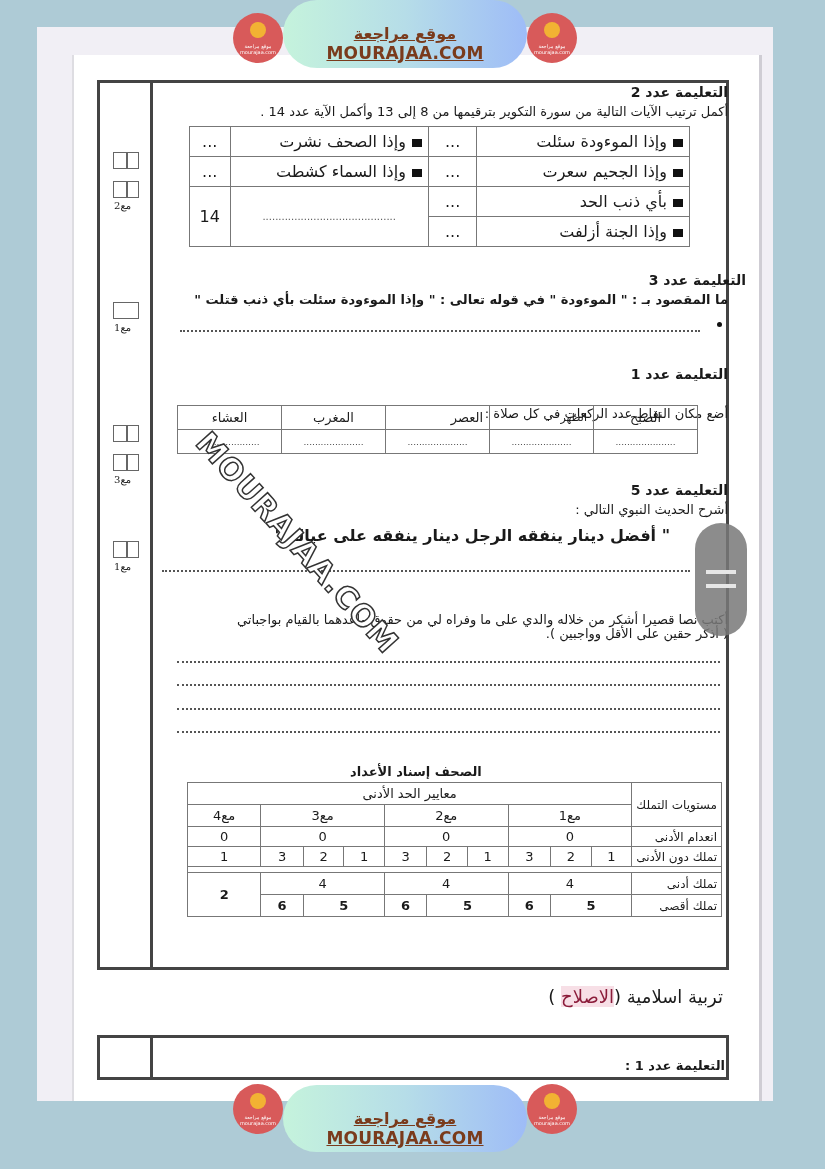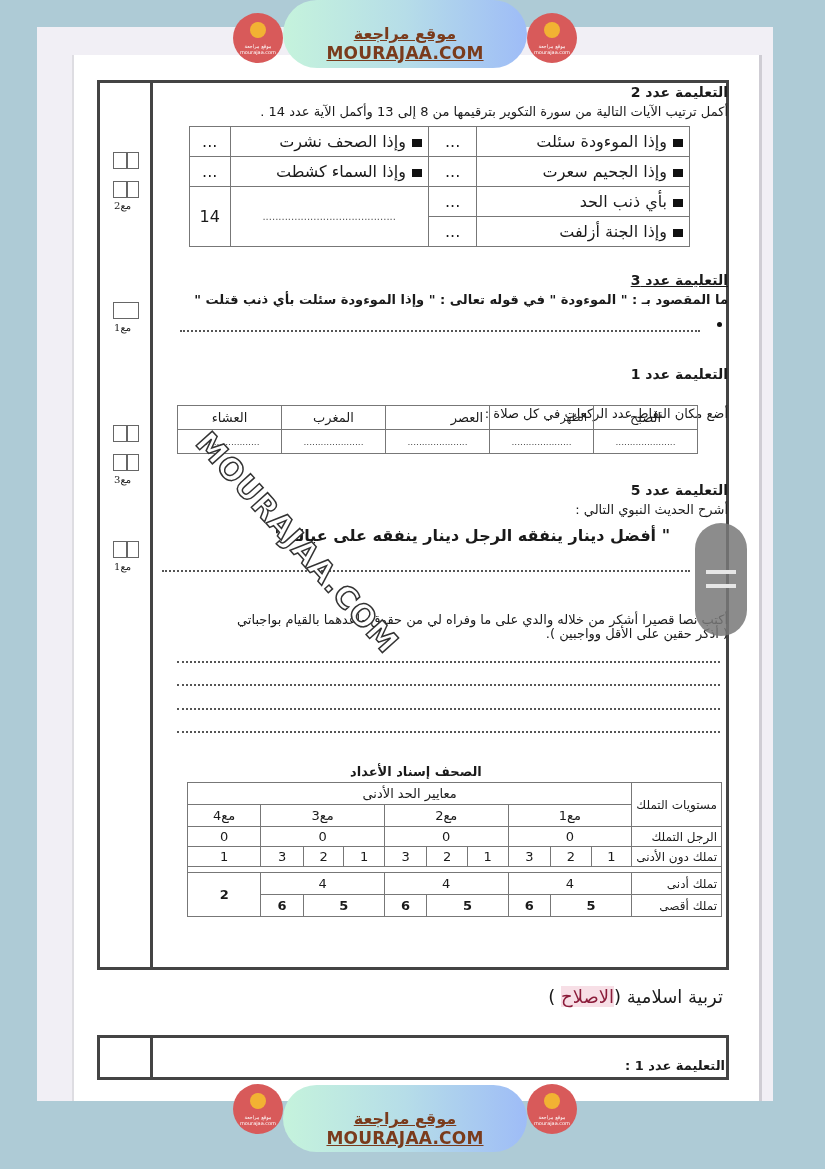--- a/index.html
+++ b/index.html
@@ -148,21 +148,21 @@
     <td rowspan="2" style="font-size:10px;color:#555;text-align:center;">..........................................</td>
     <td rowspan="2" style="text-align:center;">14</td>
   </tr>
   <tr style="height:30px;">
     <td><span class="sq"></span><span>وإذا الجنة أزلفت</span></td>
     <td style="text-align:center;">...</td>
   </tr>
 </tbody>
   </table>
 
-<div class="ar heading" style="right:97px;top:272px;text-decoration:underline;">التعليمة عدد 3</div>
+<div class="ar heading" style="right:79px;top:272px;">التعليمة عدد 3</div>
 <div class="ar instr" style="right:97px;top:292px;font-weight:bold;">ما المقصود بـ : " الموءودة " في قوله تعالى : " وإذا الموءودة سئلت بأي ذنب قتلت "</div>
 <div style="position:absolute;left:717px;top:322px;width:5px;height:5px;background:#111;border-radius:50%;"></div>
 <div class="dots" style="left:180px;top:330px;width:520px;"></div>
 
 <div class="ar heading" style="right:97px;top:366px;">التعليمة عدد 1</div>
 <div class="ar instr" style="right:97px;top:406px;margin-left:33px;">أضع مكان النقاط عدد الركعات في كل صلاة :</div>
 <table class="grid" style="left:177px;top:405px;width:521px;">
   <tbody>
       <tr style="height:24px;">
     <td style="font-size:13px;text-align:center;">الصبح</td>
@@ -200,21 +200,21 @@
     <td rowspan="2" class="lab" style="width:82px;">مستويات التملك</td>
     <td colspan="10">معايير الحد الأدنى</td>
   </tr>
   <tr style="height:22px;">
     <td colspan="3">مع1</td>
     <td colspan="3">مع2</td>
     <td colspan="3">مع3</td>
     <td>مع4</td>
   </tr>
   <tr style="height:20px;">
-    <td class="lab">الرجل التملك</td>
+    <td class="lab">انعدام الأدنى</td>
     <td colspan="3">0</td>
     <td colspan="3">0</td>
     <td colspan="3">0</td>
     <td>0</td>
   </tr>
   <tr style="height:20px;">
     <td class="lab">تملك دون الأدنى</td>
     <td>1</td>
     <td>2</td>
     <td>3</td>

